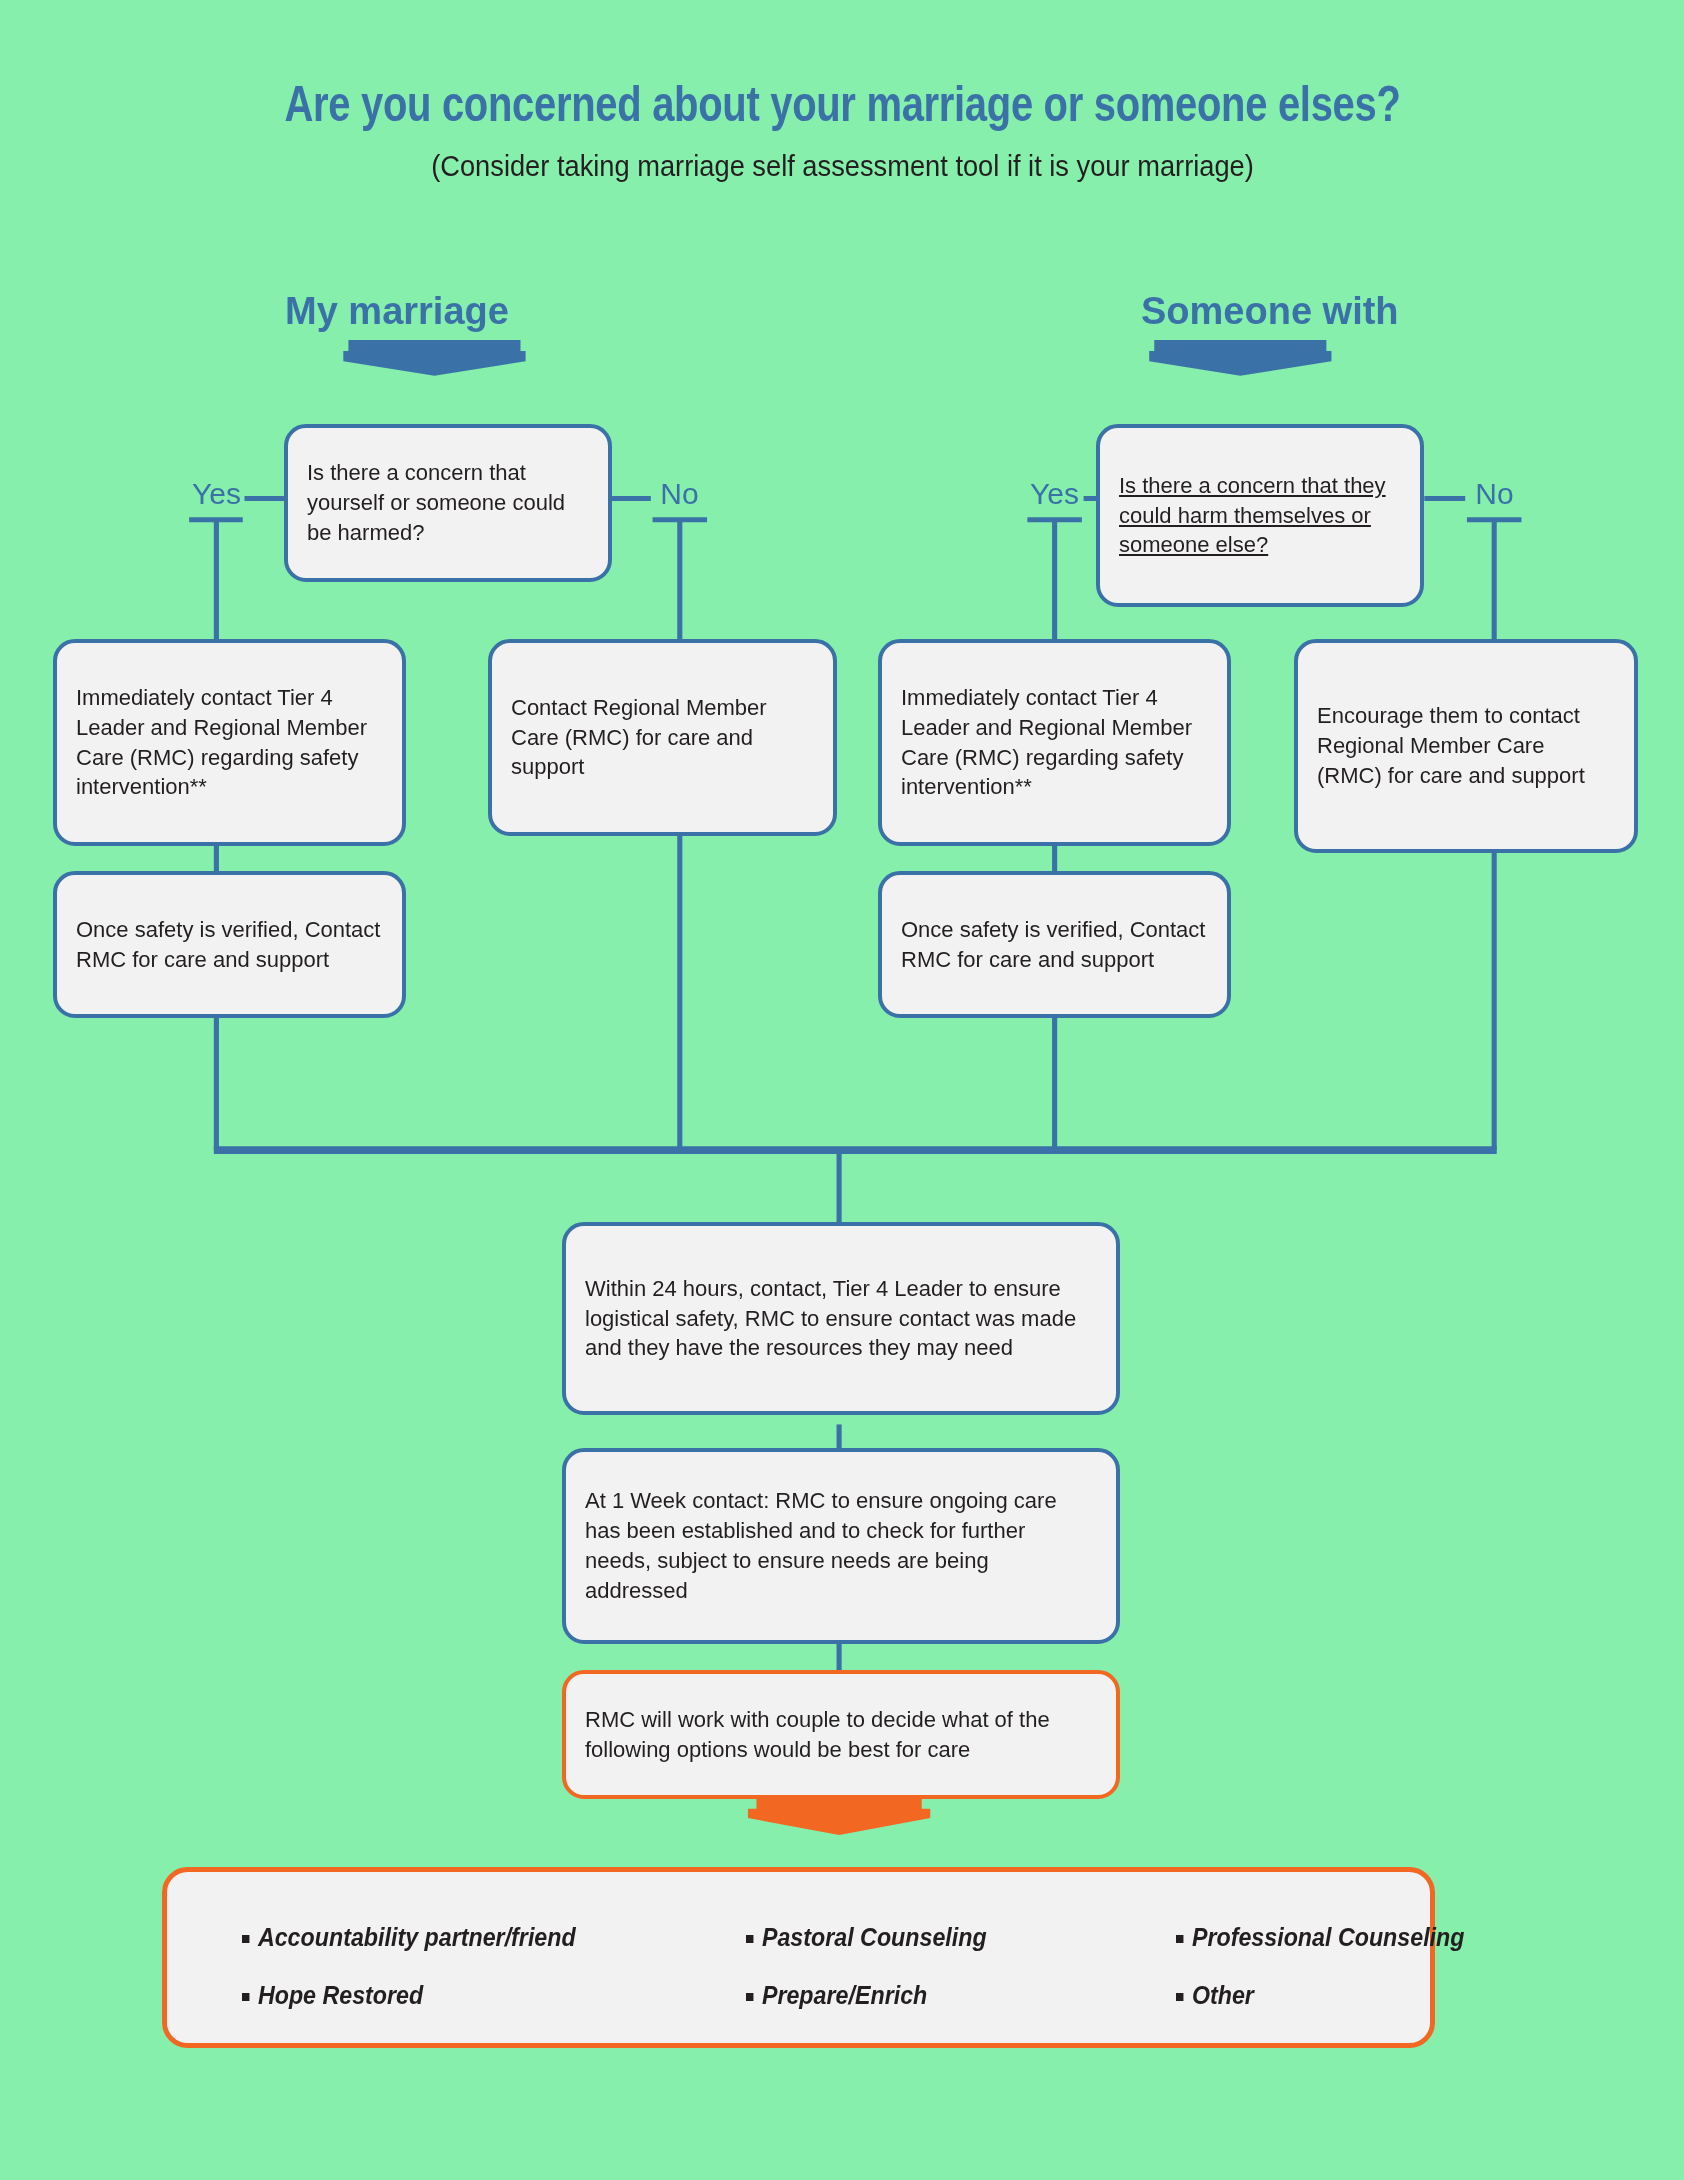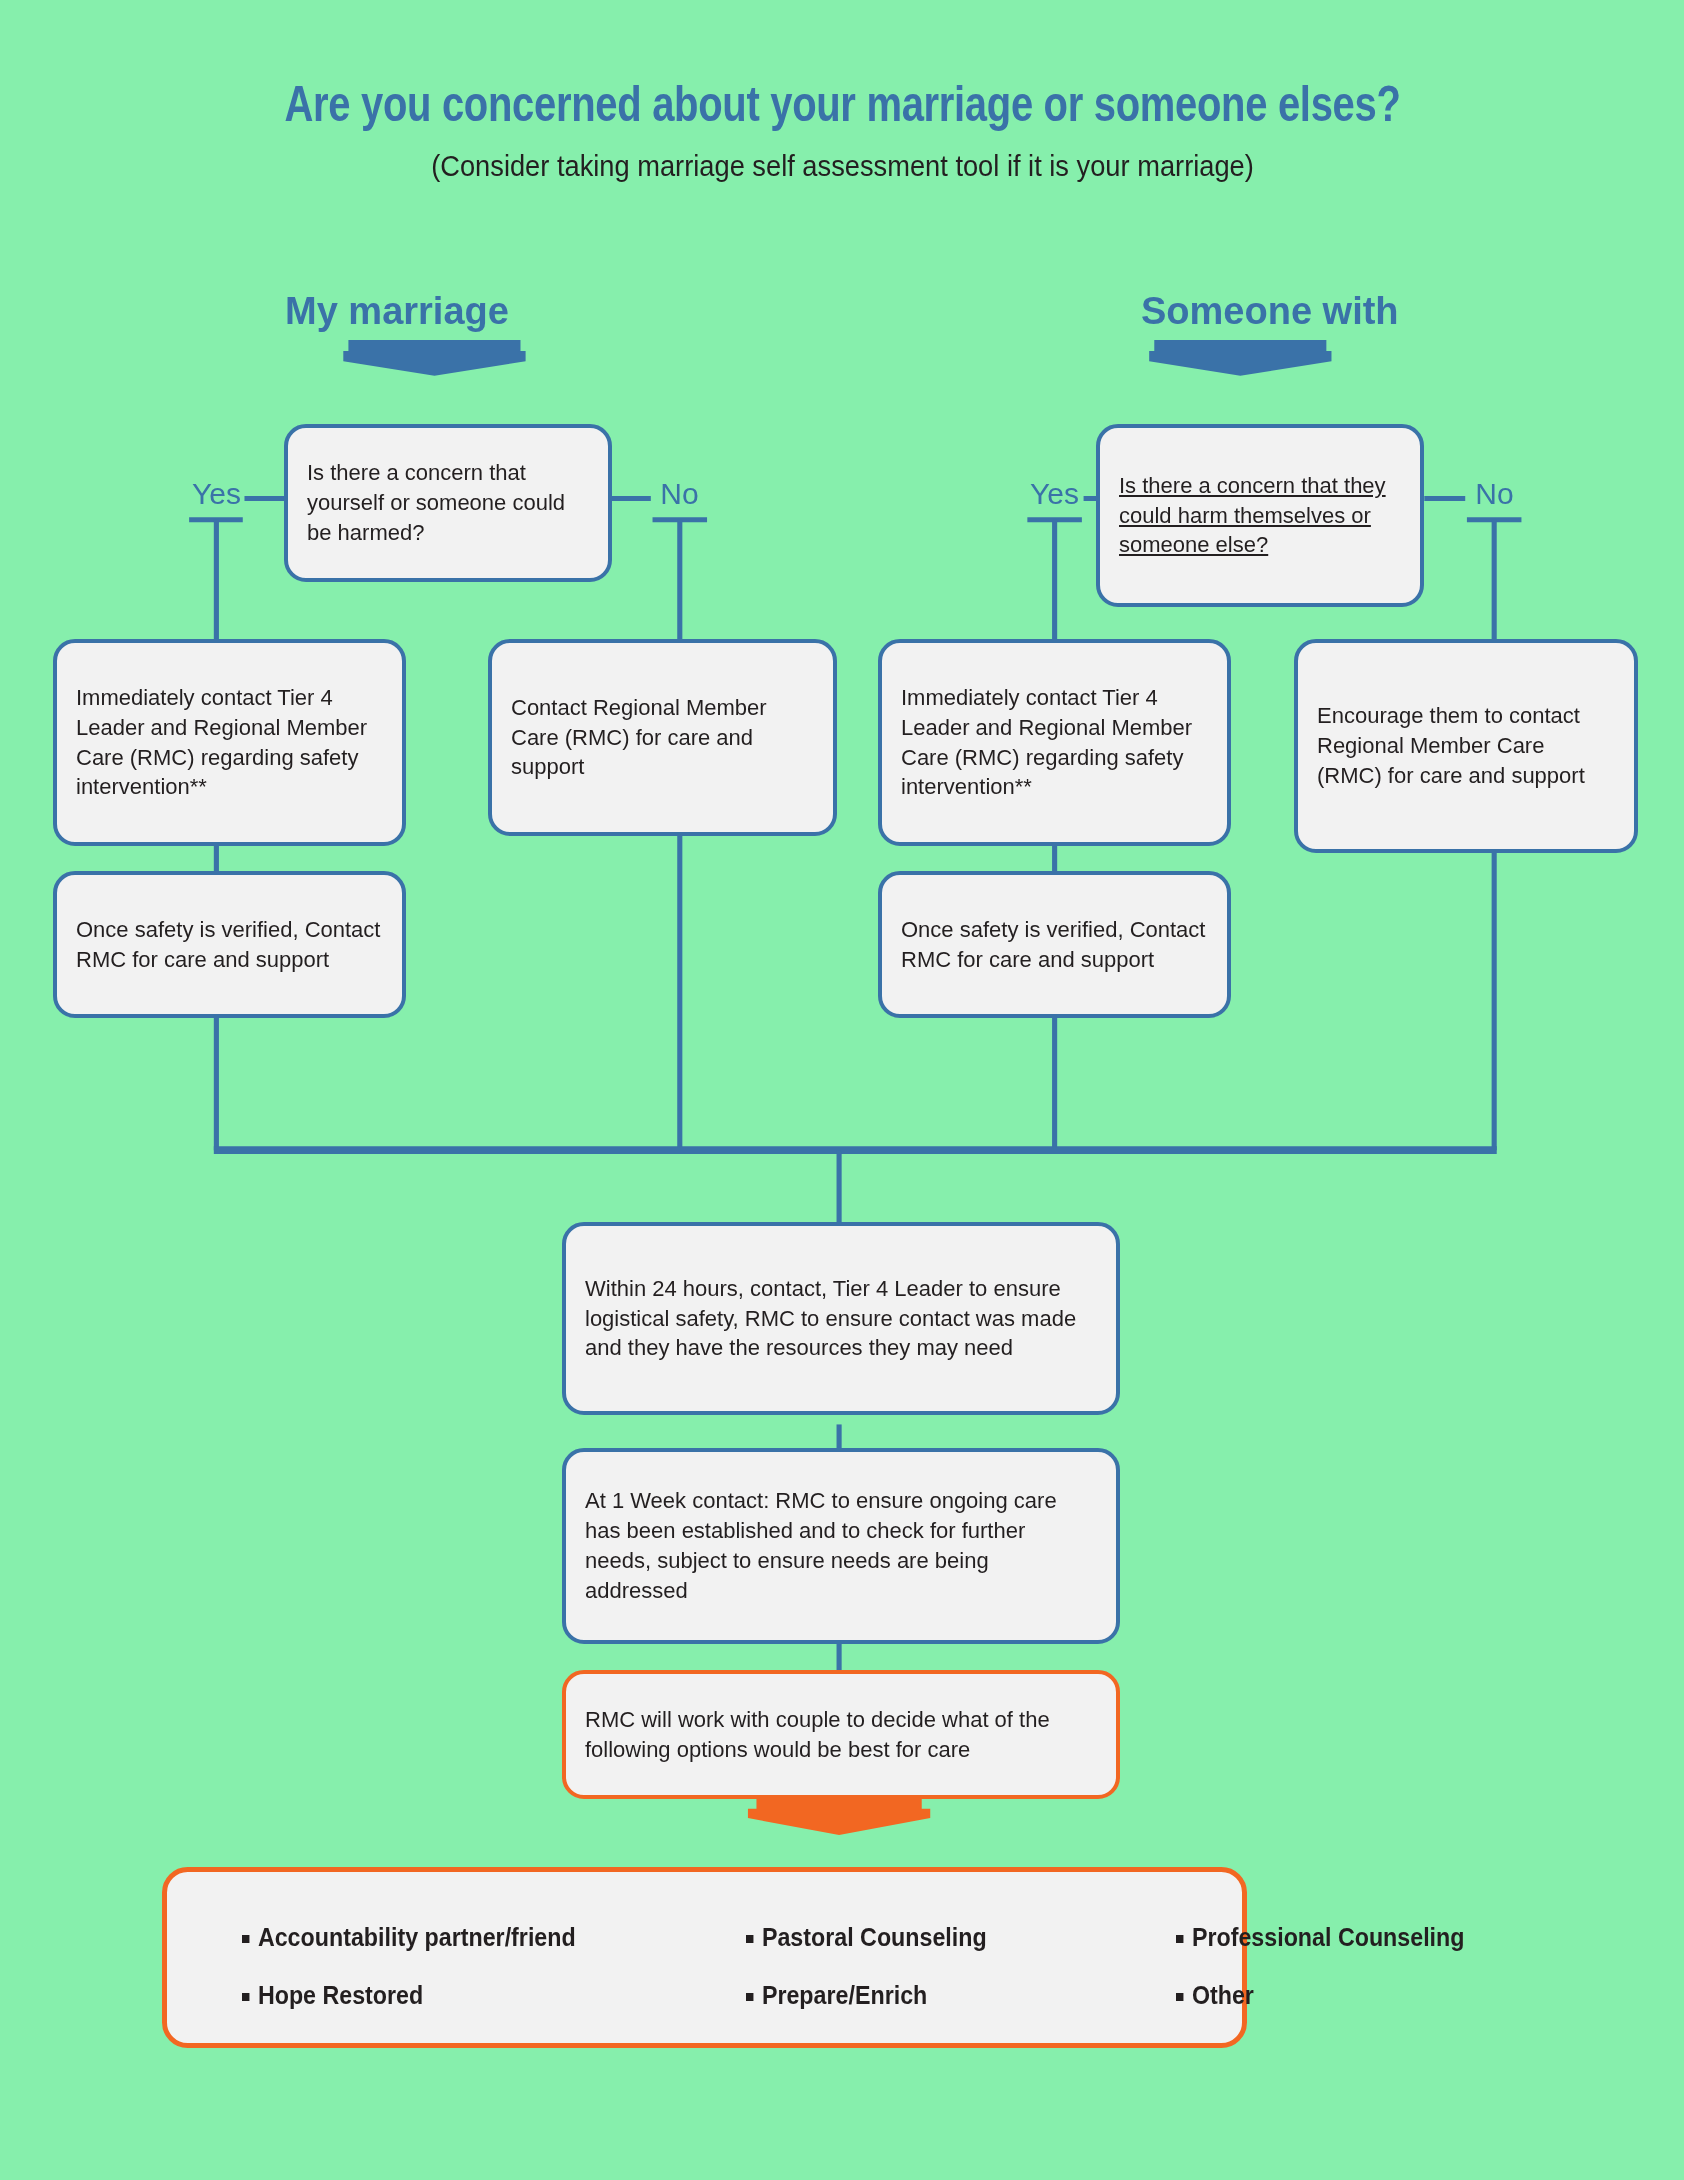--- a/index.html
+++ b/index.html
@@ -82,25 +82,26 @@
   }
   .node.orange { border-color: #f26722; }
   .node .txt { display: block; width: 100%; }
 
   
   #options-panel {
     position: absolute;
     box-sizing: border-box;
     left: 162px;
     top: 1867px;
-    width: 1085px;
+    width: 1273px;
     height: 181px;
     background: #f2f2f2;
     border: 5.1px solid #f26722;
     border-radius: 25.6px;
+    font-style: italic;
   }
   .opt {
     position: absolute;
     color: #231f20;
     font-weight: bold;
     font-size: 25px;
     white-space: nowrap;
     transform: scaleX(0.93);
     transform-origin: 0 50%;
   }

